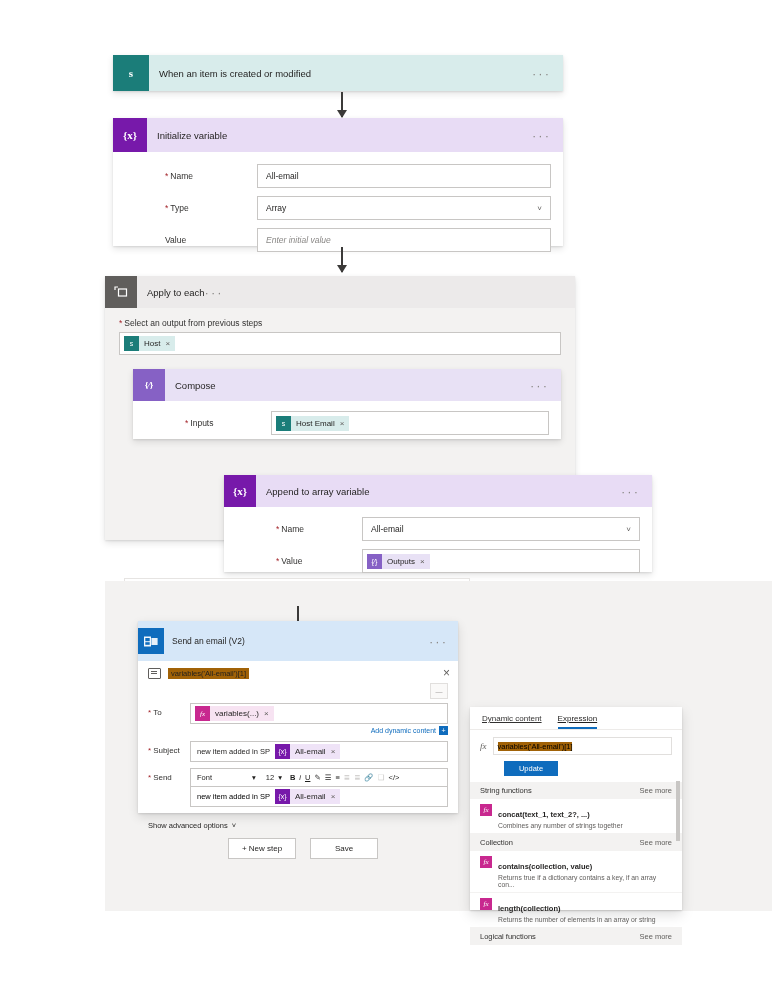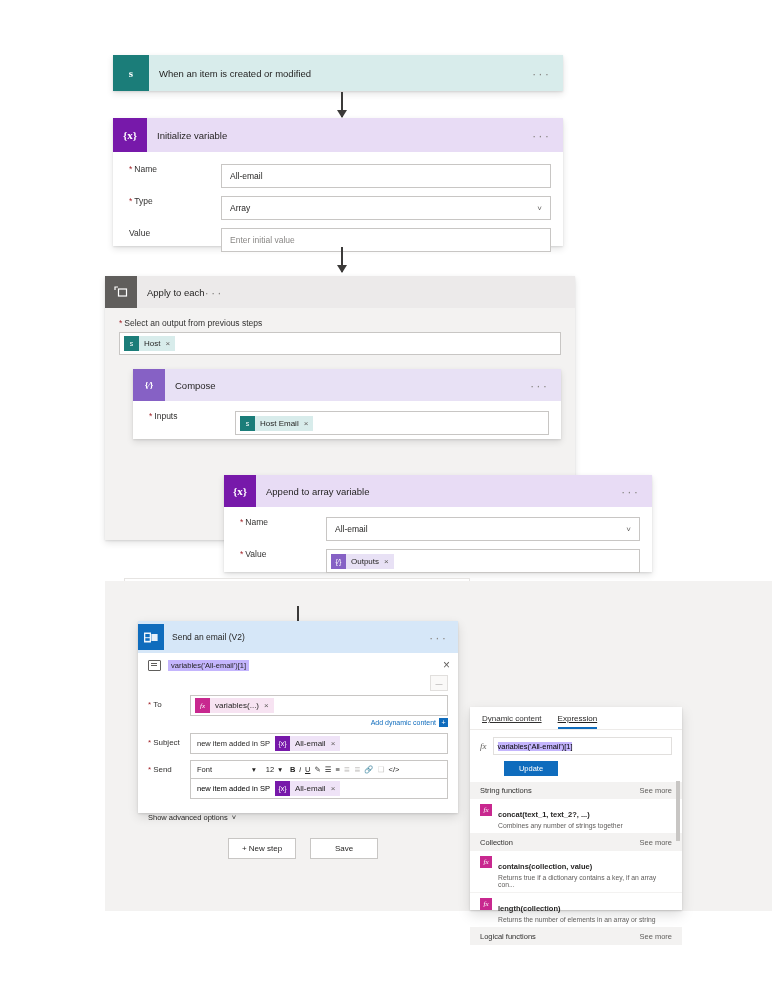--- a/index.html
+++ b/index.html
@@ -16,30 +16,30 @@
     content:"";position:absolute;left:-4px;bottom:-1px;
     border-left:5px solid transparent;border-right:5px solid transparent;
     border-top:8px solid #3b3a39;
   }
   .req{color:#a4262c;margin-right:2px;}
   .fieldlabel{font-size:8.5px;color:#323130;white-space:nowrap;}
   .input{
     border:1px solid #c8c6c4;background:#fff;height:22px;
     display:flex;align-items:center;padding:0 8px;font-size:8.5px;color:#201f1e;
   }
-  .input.ph{color:#8a8886;}
+  .input.ph{color:#8a8886;font-style:italic;}
   .chev{margin-left:auto;color:#605e5c;font-size:8px;}
   
   .card{position:absolute;background:#fff;box-shadow:0 0.6px 1.8px rgba(0,0,0,.10),0 3px 7px rgba(0,0,0,.11);}
   .cardhead{display:flex;align-items:center;height:32px;}
   .cardicon{width:32px;height:32px;display:flex;align-items:center;justify-content:center;flex:0 0 32px;}
   .cardtitle{font-size:9.5px;color:#201f1e;margin-left:10px;}
   .cardhead .ellipsis{margin-left:auto;margin-right:12px;}
   .cardbody{padding:10px 12px 12px 12px;}
-  .row{display:flex;align-items:flex-start;margin-bottom:8px;}
+  .row{display:flex;align-items:center;margin-bottom:8px;margin-left:36px;}
   .row:last-child{margin-bottom:0;}
   .row .fieldlabel{width:92px;flex:0 0 92px;}
   .row .input{flex:1;}
   
   .tile-sp{background:#1b7d79;}
   .tile-var{background:#7719aa;}
   .tile-compose{background:#8661c5;}
   .tile-loop{background:#605e5c;}
   .tile-mail{background:#0f6cbd;}
   .tile-txt{color:#fff;font-size:11px;font-weight:600;font-family:"Liberation Serif",serif;}
@@ -54,25 +54,25 @@
   .token.varpill{background:#efe3f7;}
   .token.varpill .tk-ic{background:#7719aa;}
   .token.expr{background:#f7e3f2;}
   .token.expr .tk-ic{background:#c8288f;font-style:italic;font-family:"Liberation Serif",serif;}
   
   .scope{position:absolute;background:#f3f2f1;box-shadow:0 0.6px 1.8px rgba(0,0,0,.10),0 3px 7px rgba(0,0,0,.11);}
   .scopehead{display:flex;align-items:center;height:32px;background:#eceaea;}
   .scopebody{padding:10px 14px 14px 14px;}
   .scope-sub{font-size:8.5px;color:#323130;margin-bottom:4px;}
   
-  .hl{background:#c4b5fd;}
+  .hl{background:#a16207;}
   
   .overlay{position:absolute;background:#f3f2f1;}
   .mailcard{position:absolute;background:#fff;box-shadow:0 1px 2px rgba(0,0,0,.12),0 4px 10px rgba(0,0,0,.12);}
-  .mailhead{display:flex;align-items:center;height:32px;background:#d6e7f8;}
+  .mailhead{display:flex;align-items:center;height:40px;background:#d6e7f8;}
   .mailhead .cardicon{width:26px;height:26px;flex:0 0 26px;}
   .mailtitle{font-size:8.5px;color:#201f1e;margin-left:8px;}
   .exprbar{display:flex;align-items:center;padding:6px 8px 4px 10px;}
   .exprbar .cmt{width:11px;height:9px;border:1px solid #605e5c;border-radius:1px;position:relative;margin-right:7px;flex:0 0 11px;}
   .exprbar .cmt:after{content:"";position:absolute;left:2px;top:2px;width:6px;height:1px;box-shadow:0 2px 0 #605e5c;background:#605e5c;}
   .exprtext{font-size:7.5px;color:#201f1e;padding:1px 3px;}
   .closeX{margin-left:auto;color:#605e5c;font-size:12px;line-height:1;cursor:pointer;}
   .minibtn{width:16px;height:14px;border:1px solid #e1dfdd;background:#faf9f8;display:flex;align-items:center;justify-content:center;color:#a19f9d;font-size:7px;}
   .mailrow{display:flex;align-items:flex-start;padding:0 10px;margin-bottom:6px;}
   .mailrow .fieldlabel{width:42px;flex:0 0 42px;padding-top:5px;font-size:8px;}

